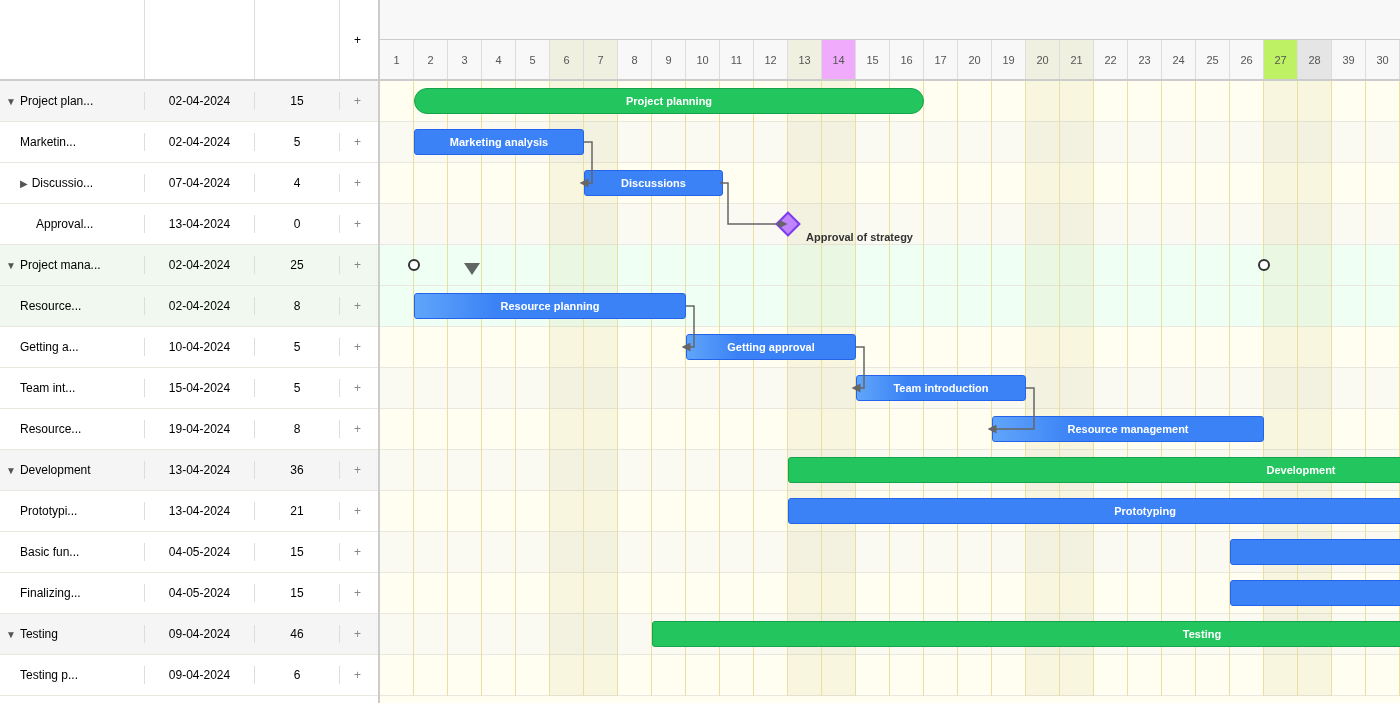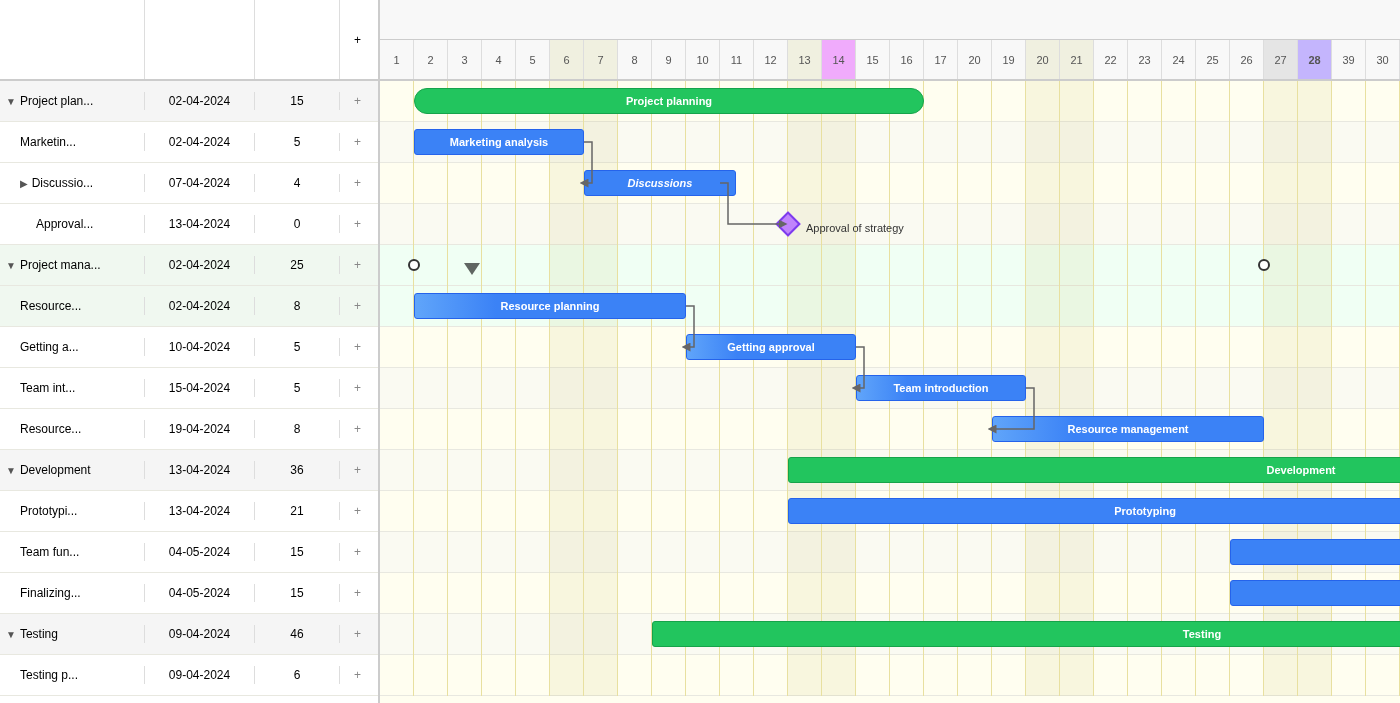--- a/index.html
+++ b/index.html
@@ -151,21 +151,21 @@
       <div class="task-cell indent-1">
         <span>Prototypi...</span>
       </div>
       <div class="start-cell">13-04-2024</div>
       <div class="dur-cell">21</div>
       <div class="add-cell">+</div>
     </div>
 
     <div class="left-row">
       <div class="task-cell indent-1">
-        <span>Team fun...</span>
+        <span>Basic fun...</span>
       </div>
       <div class="start-cell">04-05-2024</div>
       <div class="dur-cell">15</div>
       <div class="add-cell">+</div>
     </div>
 
     <div class="left-row">
       <div class="task-cell indent-1">
         <span>Finalizing...</span>
       </div>
@@ -218,22 +218,22 @@
           <div class="day-cell">17</div>
           <div class="day-cell">20</div>
           <div class="day-cell">19</div>
           <div class="day-cell weekend" style="background: rgb(240, 240, 224);">20</div>
           <div class="day-cell weekend" style="background: rgb(240, 240, 224);">21</div>
           <div class="day-cell">22</div>
           <div class="day-cell">23</div>
           <div class="day-cell">24</div>
           <div class="day-cell">25</div>
           <div class="day-cell">26</div>
-          <div class="day-cell weekend" style="background: #e5e5e5;">27</div>
-          <div class="day-cell weekend" style="background: #c4b5fd; font-weight: bold;">28</div>
+          <div class="day-cell weekend" style="background: #bef264;">27</div>
+          <div class="day-cell weekend" style="background: #e5e5e5;">28</div>
           <div class="day-cell">39</div>
           <div class="day-cell">30</div>
         </div>
     </div>
 
     <div class="gantt-body" id="gantt-body" style="position: relative; width: 1054px; min-width: 1054px; height: 615px;">
     <div style="position: absolute; top: 0px; left: 0px; width: 1054px; height: 41px; border-bottom: 1px solid rgb(232, 232, 224);"></div>
         <div style="position: absolute; top: 41px; left: 0px; width: 1054px; height: 41px; border-bottom: 1px solid rgb(232, 232, 224); background: rgb(250, 250, 242);"></div>
         <div style="position: absolute; top: 82px; left: 0px; width: 1054px; height: 41px; border-bottom: 1px solid rgb(232, 232, 224);"></div>
         <div style="position: absolute; top: 123px; left: 0px; width: 1054px; height: 41px; border-bottom: 1px solid rgb(232, 232, 224); background: rgb(250, 250, 242);"></div>
@@ -273,23 +273,23 @@
         <div style="position: absolute; top: 0px; left: 748px; width: 34px; height: 615px; border-right: 1px solid rgb(232, 224, 160);"></div>
         <div style="position: absolute; top: 0px; left: 782px; width: 34px; height: 615px; border-right: 1px solid rgb(232, 224, 160);"></div>
         <div style="position: absolute; top: 0px; left: 816px; width: 34px; height: 615px; border-right: 1px solid rgb(232, 224, 160);"></div>
         <div style="position: absolute; top: 0px; left: 850px; width: 34px; height: 615px; border-right: 1px solid rgb(232, 224, 160);"></div>
         <div style="position: absolute; top: 0px; left: 884px; width: 34px; height: 615px; border-right: 1px solid rgb(232, 224, 160); background: rgba(200, 190, 100, 0.12);"></div>
         <div style="position: absolute; top: 0px; left: 918px; width: 34px; height: 615px; border-right: 1px solid rgb(232, 224, 160); background: rgba(200, 190, 100, 0.12);"></div>
         <div style="position: absolute; top: 0px; left: 952px; width: 34px; height: 615px; border-right: 1px solid rgb(232, 224, 160);"></div>
         <div style="position: absolute; top: 0px; left: 986px; width: 34px; height: 615px; border-right: 1px solid rgb(232, 224, 160);"></div>
         <div style="position: absolute; top: 7px; left: 34px; width: 510px; height: 26px; border-radius: 13px; display: flex; align-items: center; justify-content: center; font-size: 11px; font-weight: bold; color: rgb(255, 255, 255); white-space: nowrap; overflow: hidden; z-index: 5; background: rgb(34, 197, 94); border: 1px solid rgb(22, 163, 74);">Project planning</div>
         <div style="position: absolute; top: 48px; left: 34px; width: 170px; height: 26px; border-radius: 3px; display: flex; align-items: center; justify-content: center; font-size: 11px; font-weight: bold; color: rgb(255, 255, 255); white-space: nowrap; overflow: hidden; z-index: 5; background: rgb(59, 130, 246); border: 1px solid rgb(37, 99, 235);">Marketing analysis</div>
-        <div style="position: absolute; top: 89px; left: 204px; width: 152px; height: 26px; border-radius: 3px; display: flex; align-items: center; justify-content: center; font-size: 11px; font-weight: bold; color: rgb(255, 255, 255); white-space: nowrap; overflow: hidden; z-index: 5; background: rgb(59, 130, 246); border: 1px solid rgb(37, 99, 235); font-style: italic;">Discussions</div>
+        <div style="position: absolute; top: 89px; left: 204px; width: 139px; height: 26px; border-radius: 3px; display: flex; align-items: center; justify-content: center; font-size: 11px; font-weight: bold; color: rgb(255, 255, 255); white-space: nowrap; overflow: hidden; z-index: 5; background: rgb(59, 130, 246); border: 1px solid rgb(37, 99, 235);">Discussions</div>
         <div style="position: absolute; top: 134px; left: 399px; width: 18px; height: 18px; background: rgb(192, 132, 252); border: 2px solid rgb(124, 58, 237); transform: rotate(45deg); z-index: 5;"></div>
-        <div style="position: absolute; top: 141px; left: 426px; font-size: 11px; color: rgb(51, 51, 51); font-weight: normal; z-index: 6; white-space: nowrap; text-align: center;">Approval of strategy</div>
+        <div style="position: absolute; top: 150px; left: 426px; font-size: 11px; color: rgb(51, 51, 51); font-weight: bold; z-index: 6; white-space: nowrap; text-align: center;">Approval of strategy</div>
         <div style="position: absolute; top: 178px; left: 28px; width: 12px; height: 12px; border-radius: 50%; border: 2px solid rgb(51, 51, 51); background: rgb(255, 255, 255); z-index: 6;"></div>
         <div style="position: absolute; top: 178px; left: 878px; width: 12px; height: 12px; border-radius: 50%; border: 2px solid rgb(51, 51, 51); background: rgb(255, 255, 255); z-index: 6;"></div>
         <div style="position: absolute; top: 212px; left: 34px; width: 272px; height: 26px; border-radius: 3px; display: flex; align-items: center; justify-content: center; font-size: 11px; font-weight: bold; color: rgb(255, 255, 255); white-space: nowrap; overflow: hidden; z-index: 5; background: linear-gradient(to right, rgb(96, 165, 250) 0%, rgb(59, 130, 246) 30%); border: 1px solid rgb(37, 99, 235);">Resource planning</div>
         <div style="position: absolute; top: 253px; left: 306px; width: 170px; height: 26px; border-radius: 3px; display: flex; align-items: center; justify-content: center; font-size: 11px; font-weight: bold; color: rgb(255, 255, 255); white-space: nowrap; overflow: hidden; z-index: 5; background: linear-gradient(to right, rgb(96, 165, 250) 0%, rgb(59, 130, 246) 30%); border: 1px solid rgb(37, 99, 235);">Getting approval</div>
         <div style="position: absolute; top: 294px; left: 476px; width: 170px; height: 26px; border-radius: 3px; display: flex; align-items: center; justify-content: center; font-size: 11px; font-weight: bold; color: rgb(255, 255, 255); white-space: nowrap; overflow: hidden; z-index: 5; background: linear-gradient(to right, rgb(96, 165, 250) 0%, rgb(59, 130, 246) 30%); border: 1px solid rgb(37, 99, 235);">Team introduction</div>
         <div style="position: absolute; top: 335px; left: 612px; width: 272px; height: 26px; border-radius: 3px; display: flex; align-items: center; justify-content: center; font-size: 11px; font-weight: bold; color: rgb(255, 255, 255); white-space: nowrap; overflow: hidden; z-index: 5; background: linear-gradient(to right, rgb(96, 165, 250) 0%, rgb(59, 130, 246) 30%); border: 1px solid rgb(37, 99, 235);">Resource management</div>
         <div style="position: absolute; top: 376px; left: 408px; width: 1026px; height: 26px; border-radius: 3px; display: flex; align-items: center; justify-content: center; font-size: 11px; font-weight: bold; color: rgb(255, 255, 255); white-space: nowrap; overflow: hidden; z-index: 5; background: rgb(34, 197, 94); border: 1px solid rgb(22, 163, 74);">Development</div>
         <div style="position: absolute; top: 417px; left: 408px; width: 714px; height: 26px; border-radius: 3px; display: flex; align-items: center; justify-content: center; font-size: 11px; font-weight: bold; color: rgb(255, 255, 255); white-space: nowrap; overflow: hidden; z-index: 5; background: rgb(59, 130, 246); border: 1px solid rgb(37, 99, 235);">Prototyping</div>
         <div style="position: absolute; top: 458px; left: 850px; width: 510px; height: 26px; border-radius: 3px; display: flex; align-items: center; justify-content: center; font-size: 11px; font-weight: bold; color: rgb(255, 255, 255); white-space: nowrap; overflow: hidden; z-index: 5; background: rgb(59, 130, 246); border: 1px solid rgb(37, 99, 235);">Basic fun...</div>
         <div style="position: absolute; top: 499px; left: 850px; width: 510px; height: 26px; border-radius: 3px; display: flex; align-items: center; justify-content: center; font-size: 11px; font-weight: bold; color: rgb(255, 255, 255); white-space: nowrap; overflow: hidden; z-index: 5; background: rgb(59, 130, 246); border: 1px solid rgb(37, 99, 235);">Finalizing...</div>

